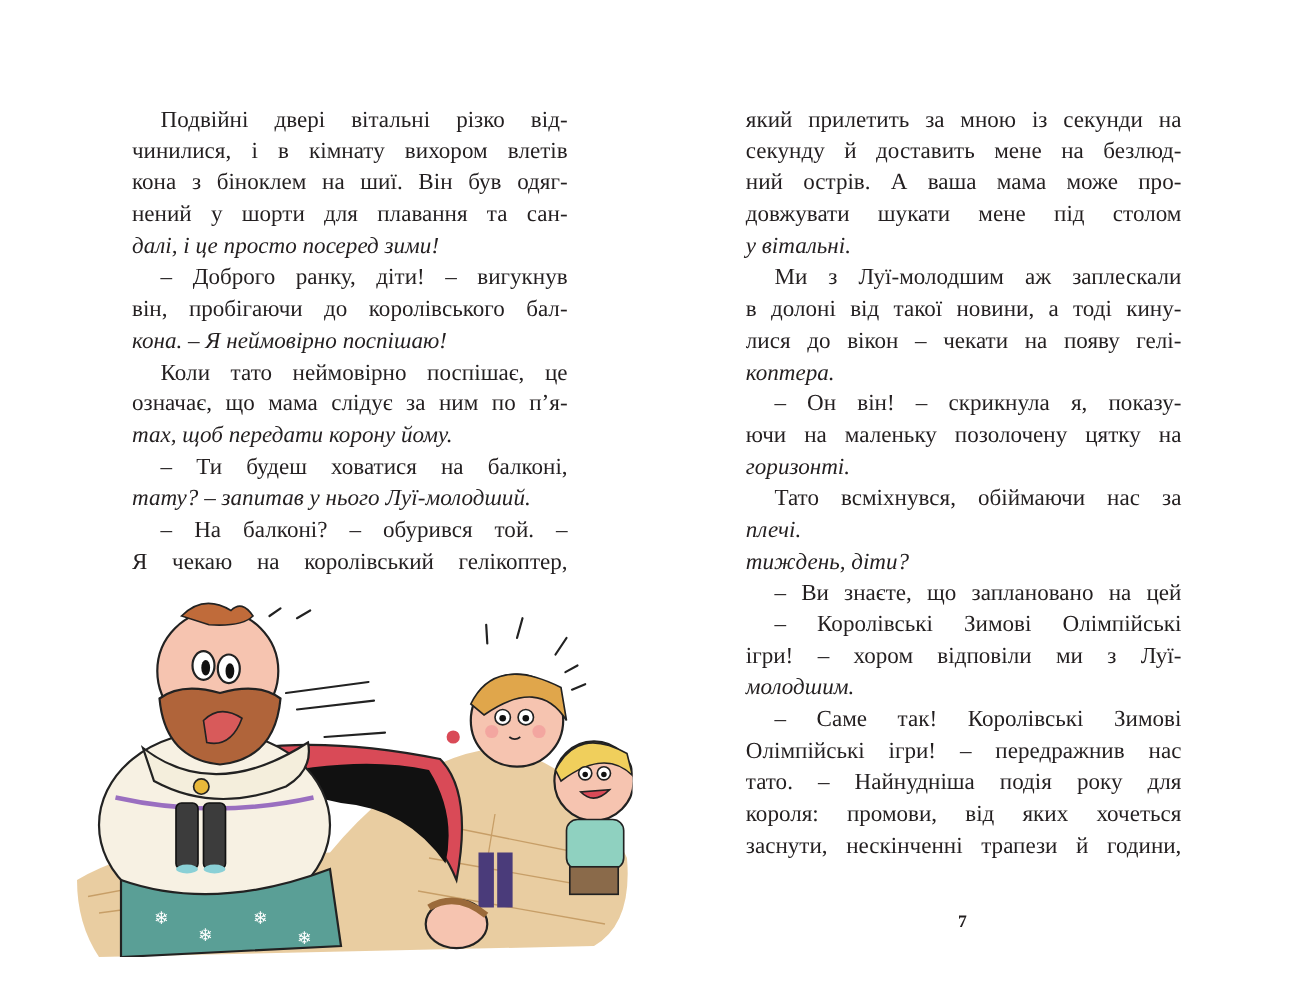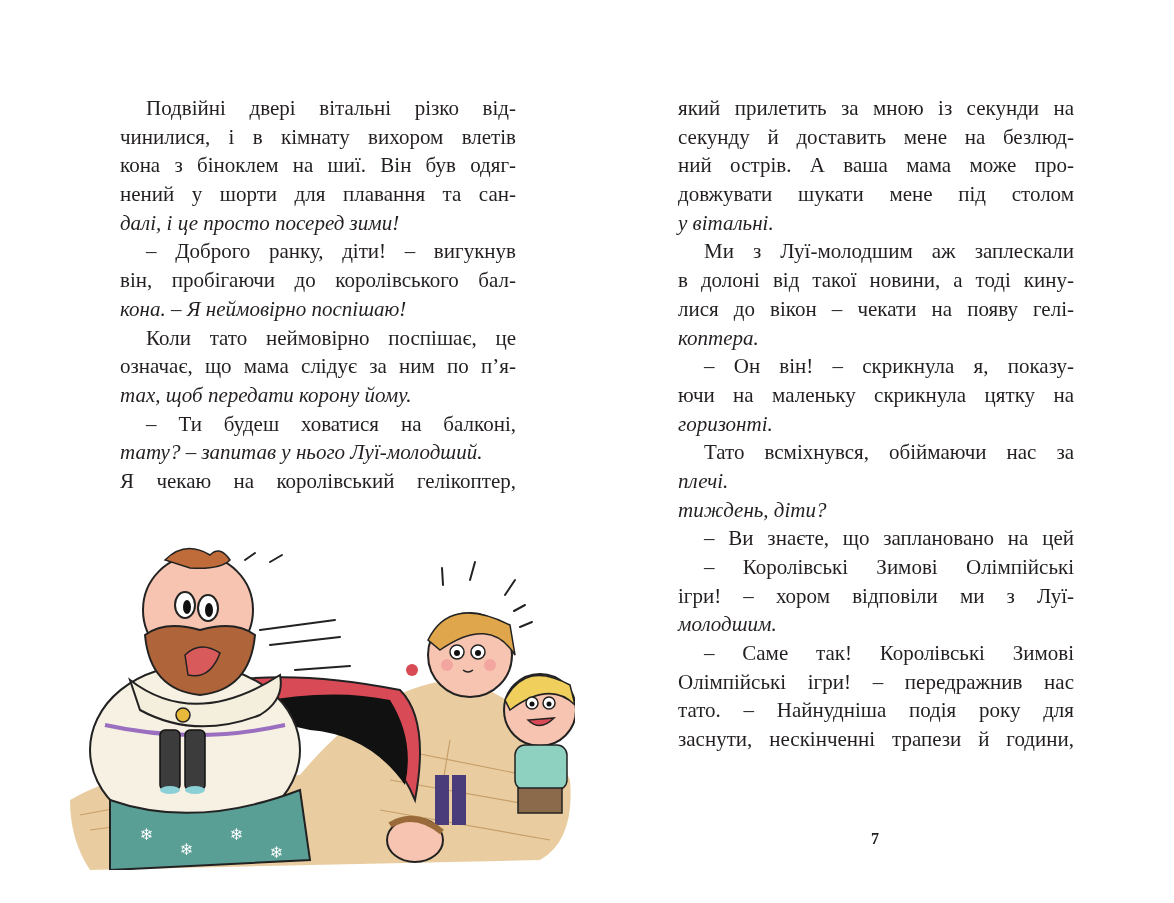--- a/index.html
+++ b/index.html
@@ -28,20 +28,21 @@
       <span class="line">нений у шорти для плавання та сан-</span>
       <span class="line last">далі, і це просто посеред зими!</span>
       <span class="line indent">– Доброго ранку, діти! – вигукнув</span>
       <span class="line">він, пробігаючи до королівського бал-</span>
       <span class="line last">кона. – Я неймовірно поспішаю!</span>
       <span class="line indent">Коли тато неймовірно поспішає, це</span>
       <span class="line">означає, що мама слідує за ним по п’я-</span>
       <span class="line last">тах, щоб передати корону йому.</span>
       <span class="line indent">– Ти будеш ховатися на балконі,</span>
       <span class="line last">тату? – запитав у нього Луї-молодший.</span>
+      <span class="line indent">– На балконі? – обурився той. –</span>
       <span class="line">Я чекаю на королівський гелікоптер,</span>
     </div>
 
   <svg class="illustration" viewBox="0 0 505 330" xmlns="http://www.w3.org/2000/svg">
 
     <path d="M0 260 Q60 225 120 240 L230 235 Q300 150 380 140 Q460 150 500 240 Q505 300 470 320 L20 330 Q0 300 0 260Z" fill="#e3c08a" opacity="0.8"></path>
     <g stroke="#b98b4f" stroke-width="1.2" opacity="0.7">
       <line x1="10" y1="275" x2="80" y2="262"></line>
         <line x1="20" y1="290" x2="95" y2="280"></line>
       <line x1="330" y1="210" x2="480" y2="240"></line>
@@ -126,28 +127,29 @@
       <span class="line">який прилетить за мною із секунди на</span>
       <span class="line">секунду й доставить мене на безлюд-</span>
       <span class="line">ний острів. А ваша мама може про-</span>
       <span class="line">довжувати шукати мене під столом</span>
       <span class="line last">у вітальні.</span>
       <span class="line indent">Ми з Луї-молодшим аж заплескали</span>
       <span class="line">в долоні від такої новини, а тоді кину-</span>
       <span class="line">лися до вікон – чекати на появу гелі-</span>
       <span class="line last">коптера.</span>
       <span class="line indent">– Он він! – скрикнула я, показу-</span>
-      <span class="line">ючи на маленьку скрикнула цятку на</span>
+      <span class="line">ючи на маленьку позолочену цятку на</span>
       <span class="line last">горизонті.</span>
       <span class="line indent">Тато всміхнувся, обіймаючи нас за</span>
       <span class="line last">плечі.</span>
       <span class="line last">тиждень, діти?</span>
       <span class="line indent">– Ви знаєте, що заплановано на цей</span>
       <span class="line indent">– Королівські Зимові Олімпійські</span>
       <span class="line">ігри! – хором відповіли ми з Луї-</span>
       <span class="line last">молодшим.</span>
       <span class="line indent">– Саме так! Королівські Зимові</span>
       <span class="line">Олімпійські ігри! – передражнив нас</span>
       <span class="line">тато. – Найнудніша подія року для</span>
+      <span class="line">короля: промови, від яких хочеться</span>
       <span class="line">заснути, нескінченні трапези й години,</span>
     </div>
   <div class="page-number">7</div>
 </div>
 
 </body></html>

